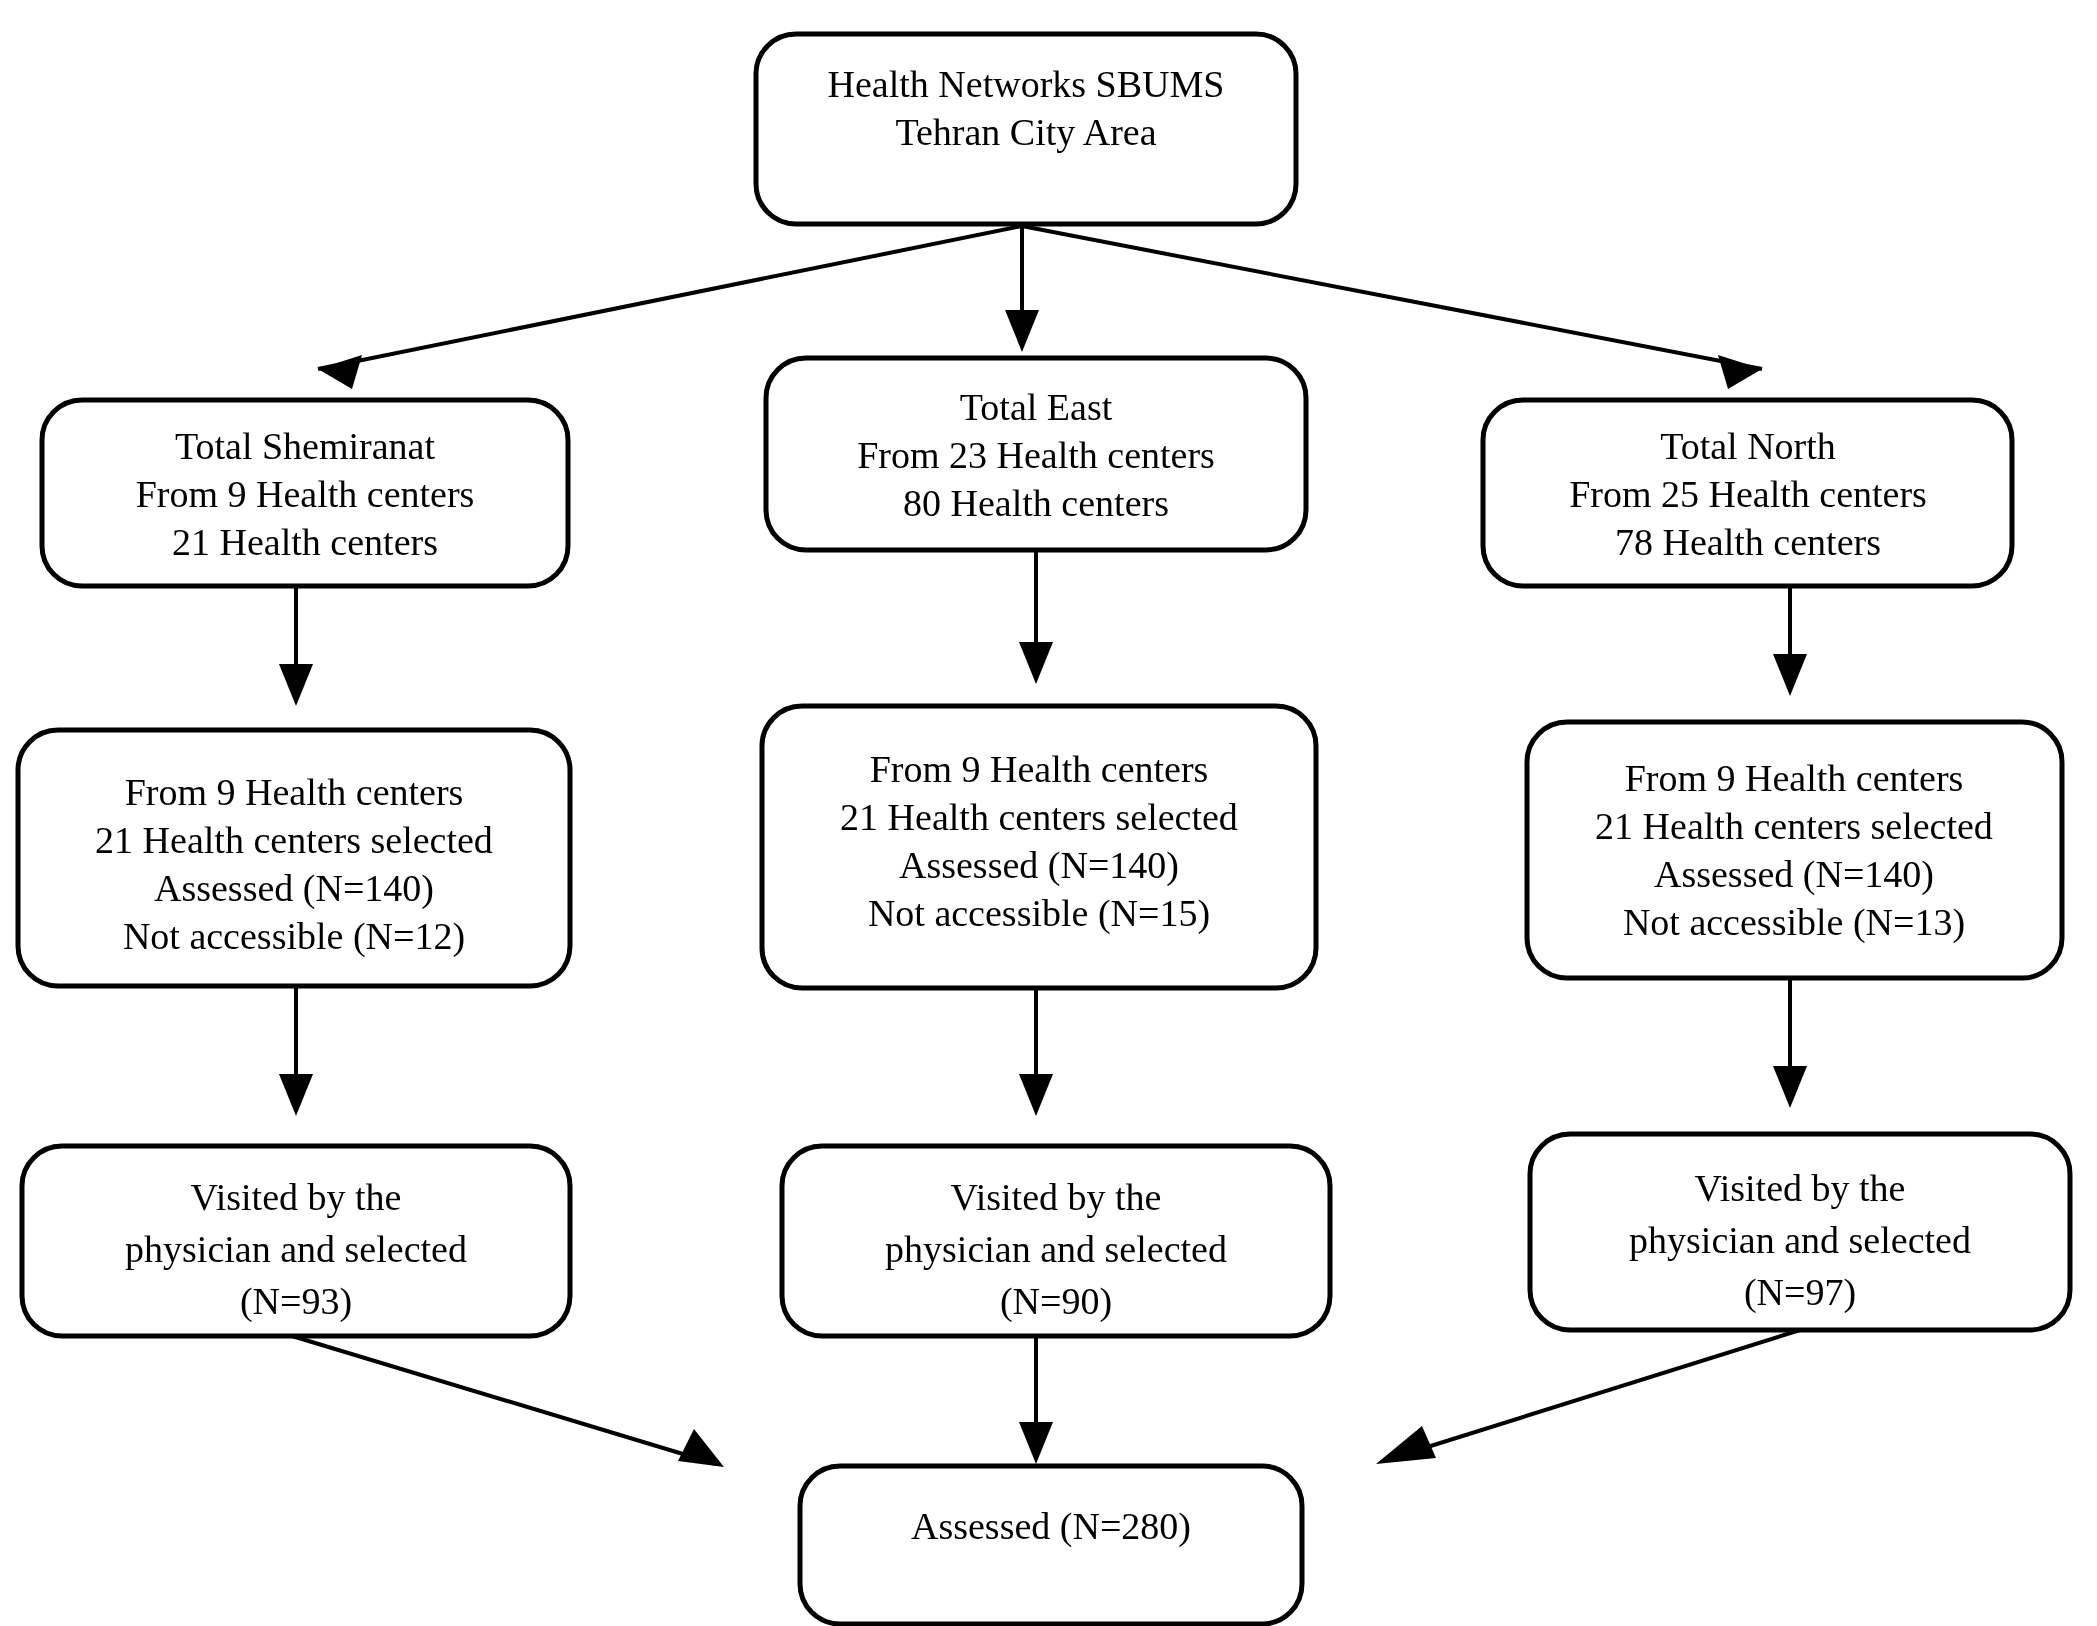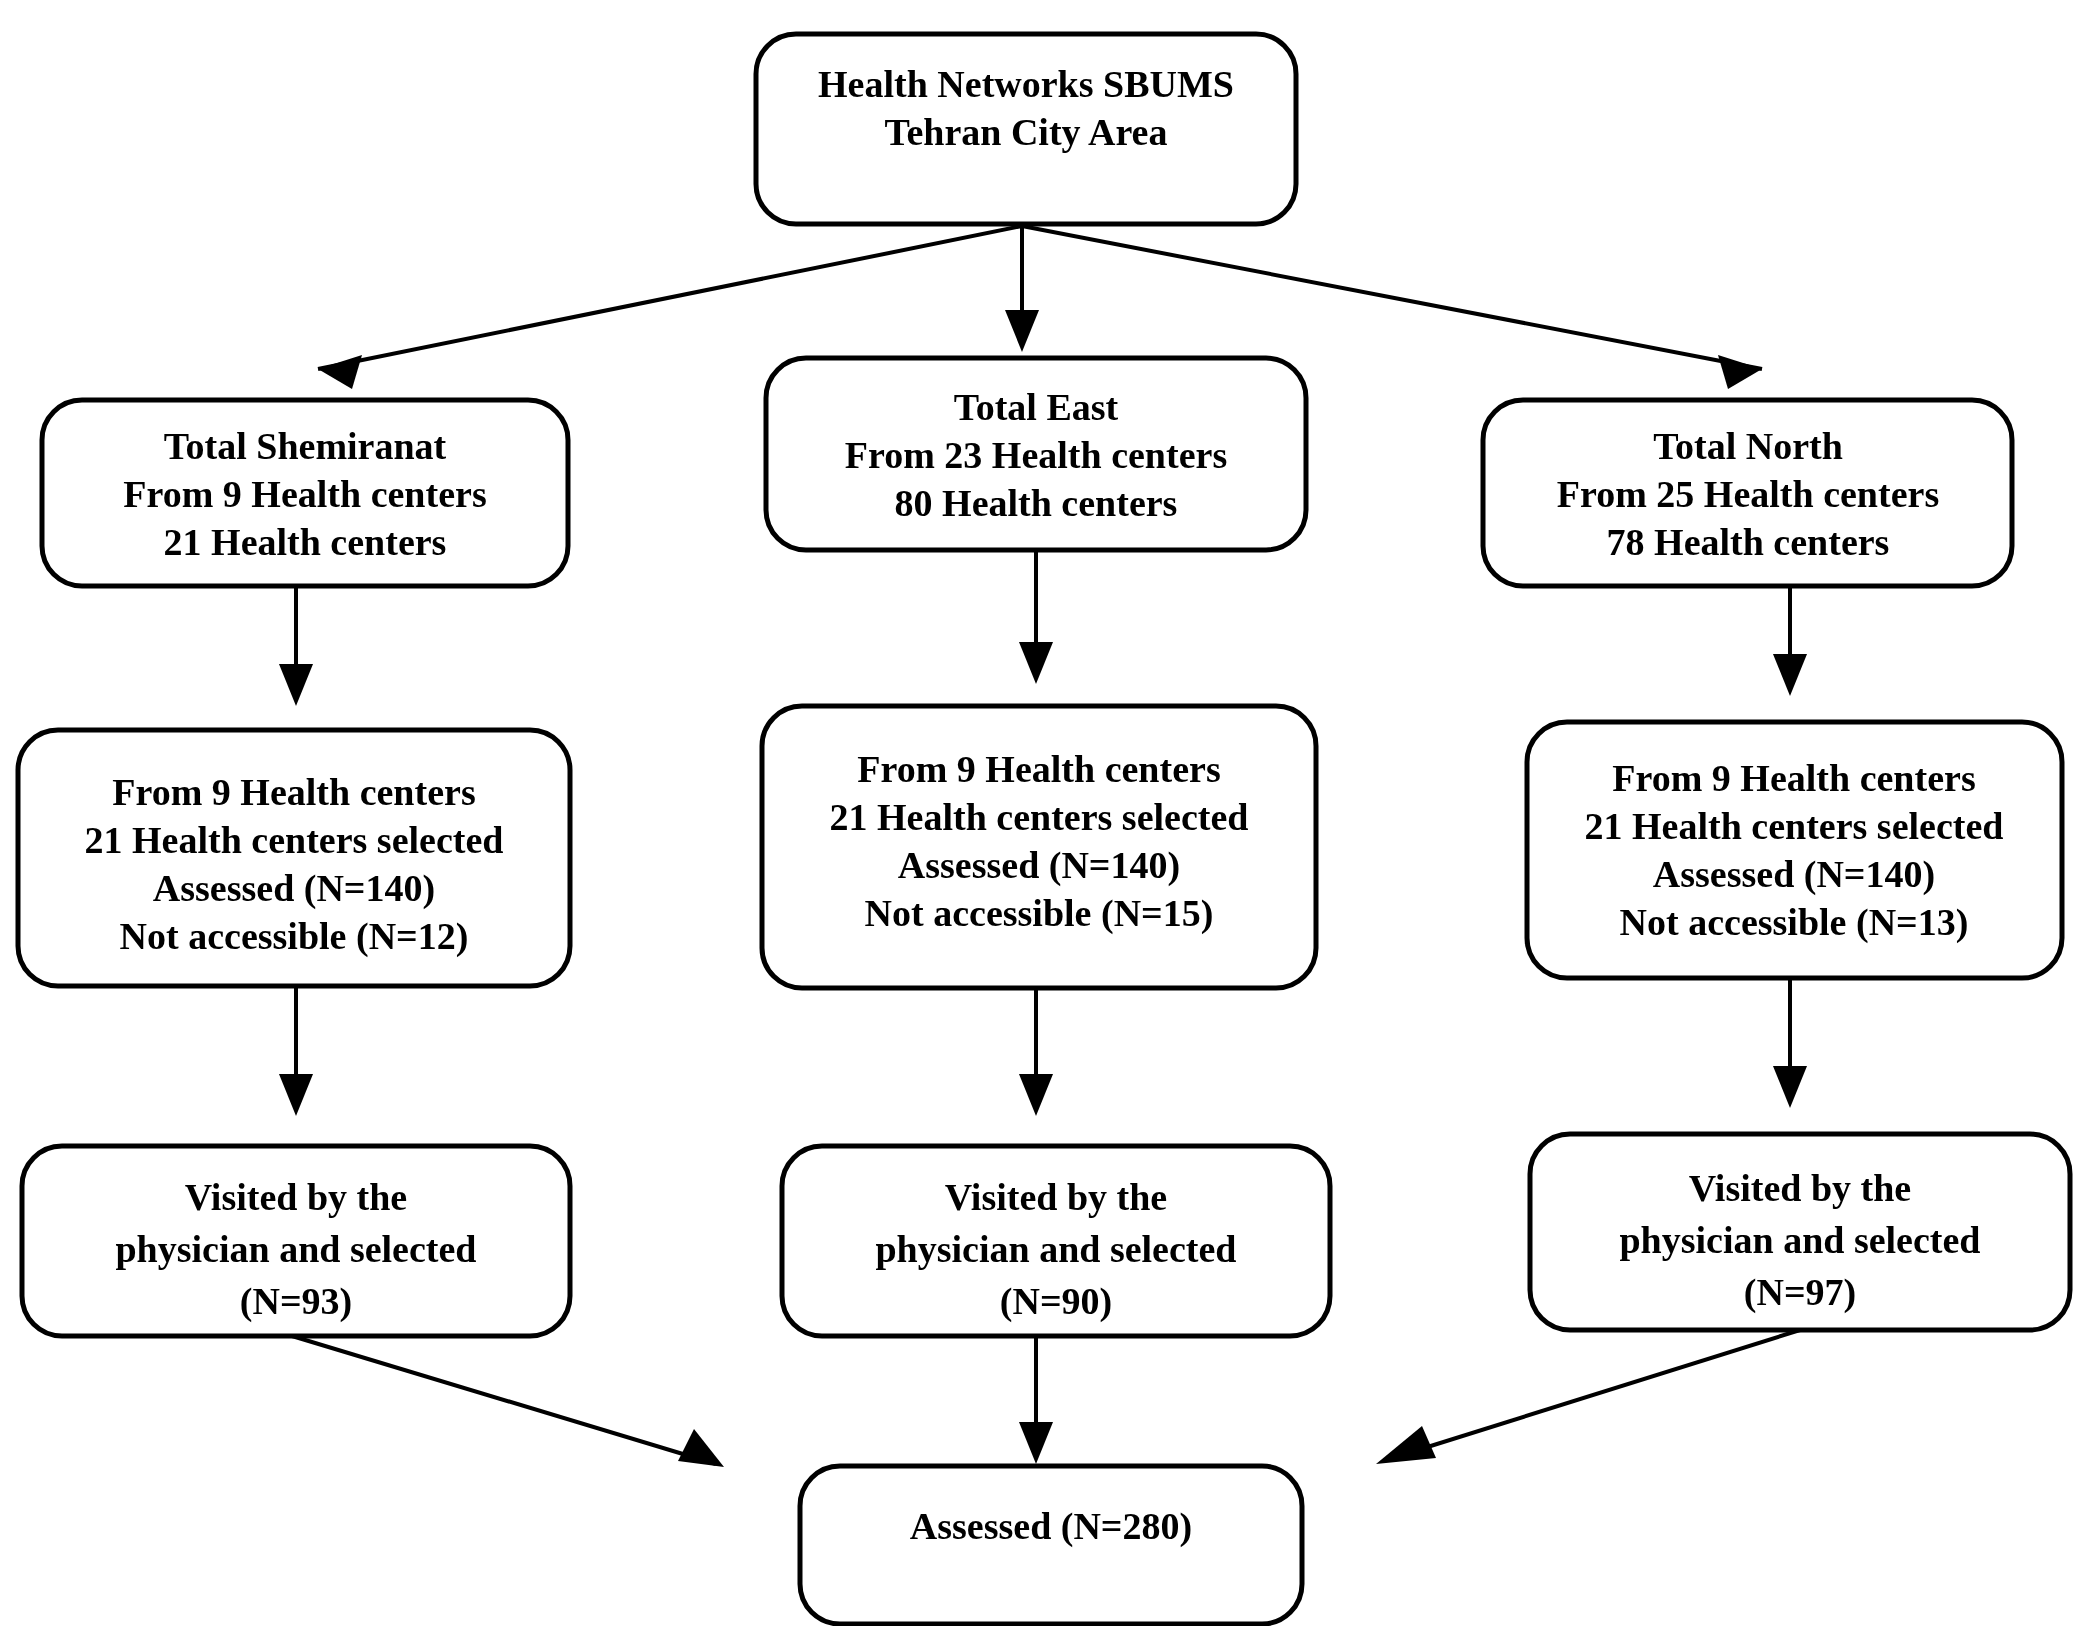--- a/index.html
+++ b/index.html
@@ -7,21 +7,20 @@
     padding: 0;
     background: #ffffff;
   }
   #flowchart-root {
     position: relative;
     width: 2097px;
     height: 1626px;
     background: #ffffff;
     font-family: "Liberation Serif", "DejaVu Serif", serif;
     overflow: hidden;
-    font-weight: bold;
   }
   svg.chart-layer {
     position: absolute;
     top: 0;
     left: 0;
     width: 2097px;
     height: 1626px;
   }
   .node-box {
     fill: #ffffff;

